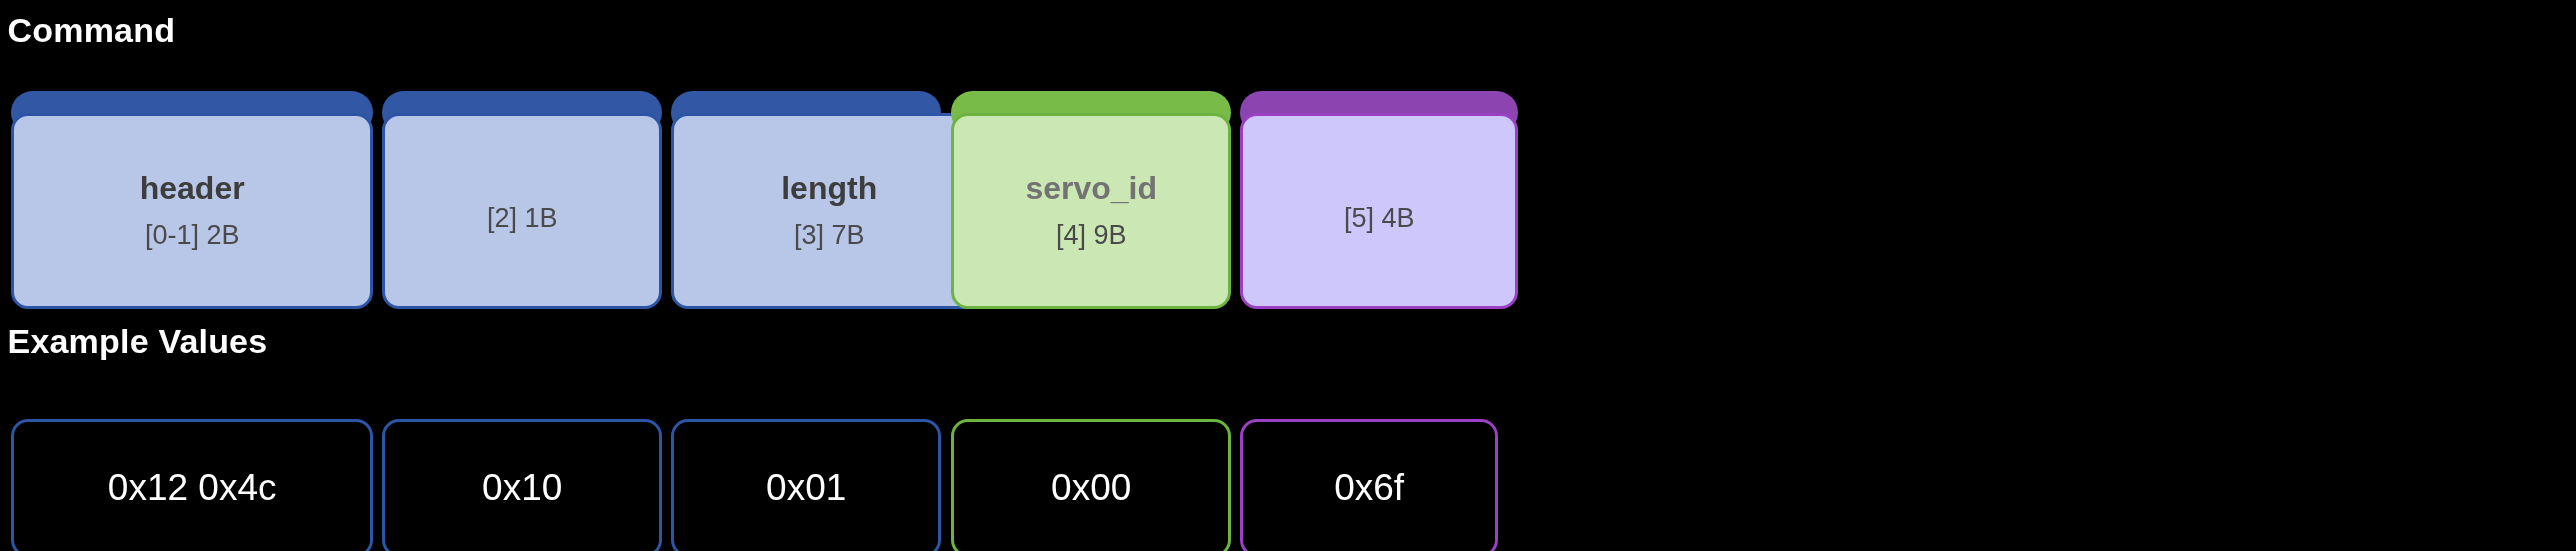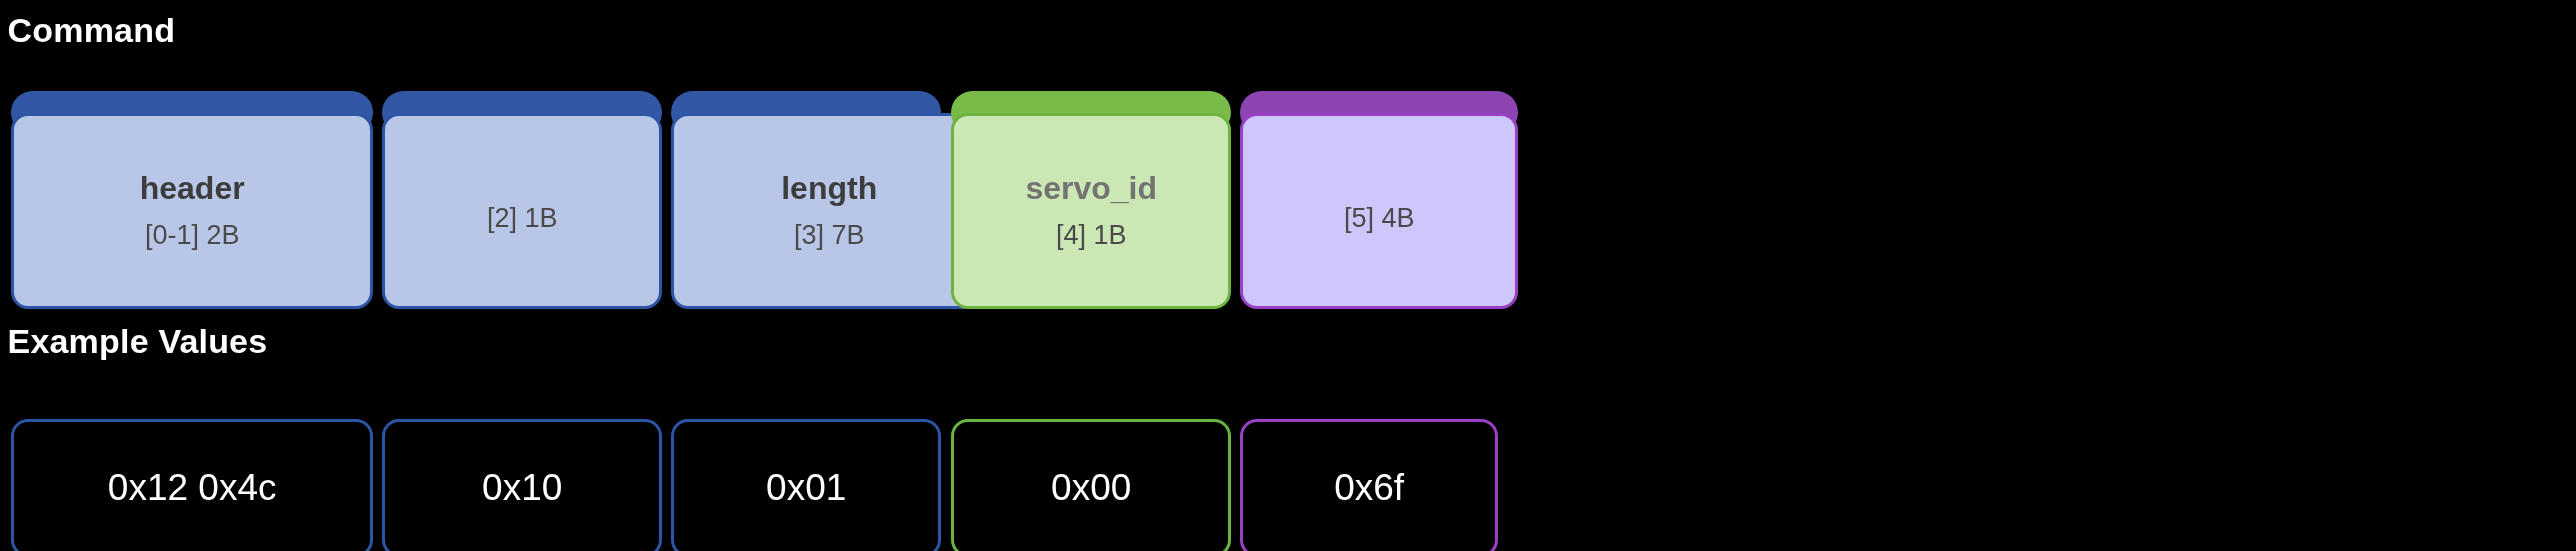--- a/index.html
+++ b/index.html
@@ -142,21 +142,21 @@
       <div class="field-box" style="width: 316px; background: rgb(184, 199, 232); border-color: rgb(45, 85, 165);">
         <div class="field-name" style="color: rgb(61, 61, 61);">length</div>
         <div class="field-meta">[3] 7B</div>
       </div>
     </div>
 
     <div class="field" style="left: 940px; width: 280px;">
       <div class="field-cap" style="width: 280px; background: rgb(120, 187, 72);"></div>
       <div class="field-box" style="width: 280px; background: rgb(203, 232, 180); border-color: rgb(108, 179, 63);">
         <div class="field-name" style="color: #737373;">servo_id</div>
-        <div class="field-meta">[4] 1B</div>
+        <div class="field-meta">[4] 9B</div>
       </div>
     </div>
 
     <div class="field" style="left: 1229px; width: 278px;">
       <div class="field-cap" style="width: 278px; background: rgb(139, 68, 176);"></div>
       <div class="field-box" style="width: 278px; background: rgb(205, 199, 251); border-color: rgb(155, 63, 196);">
         <div class="field-meta">[5] 4B</div>
       </div>
     </div>
   </div>

